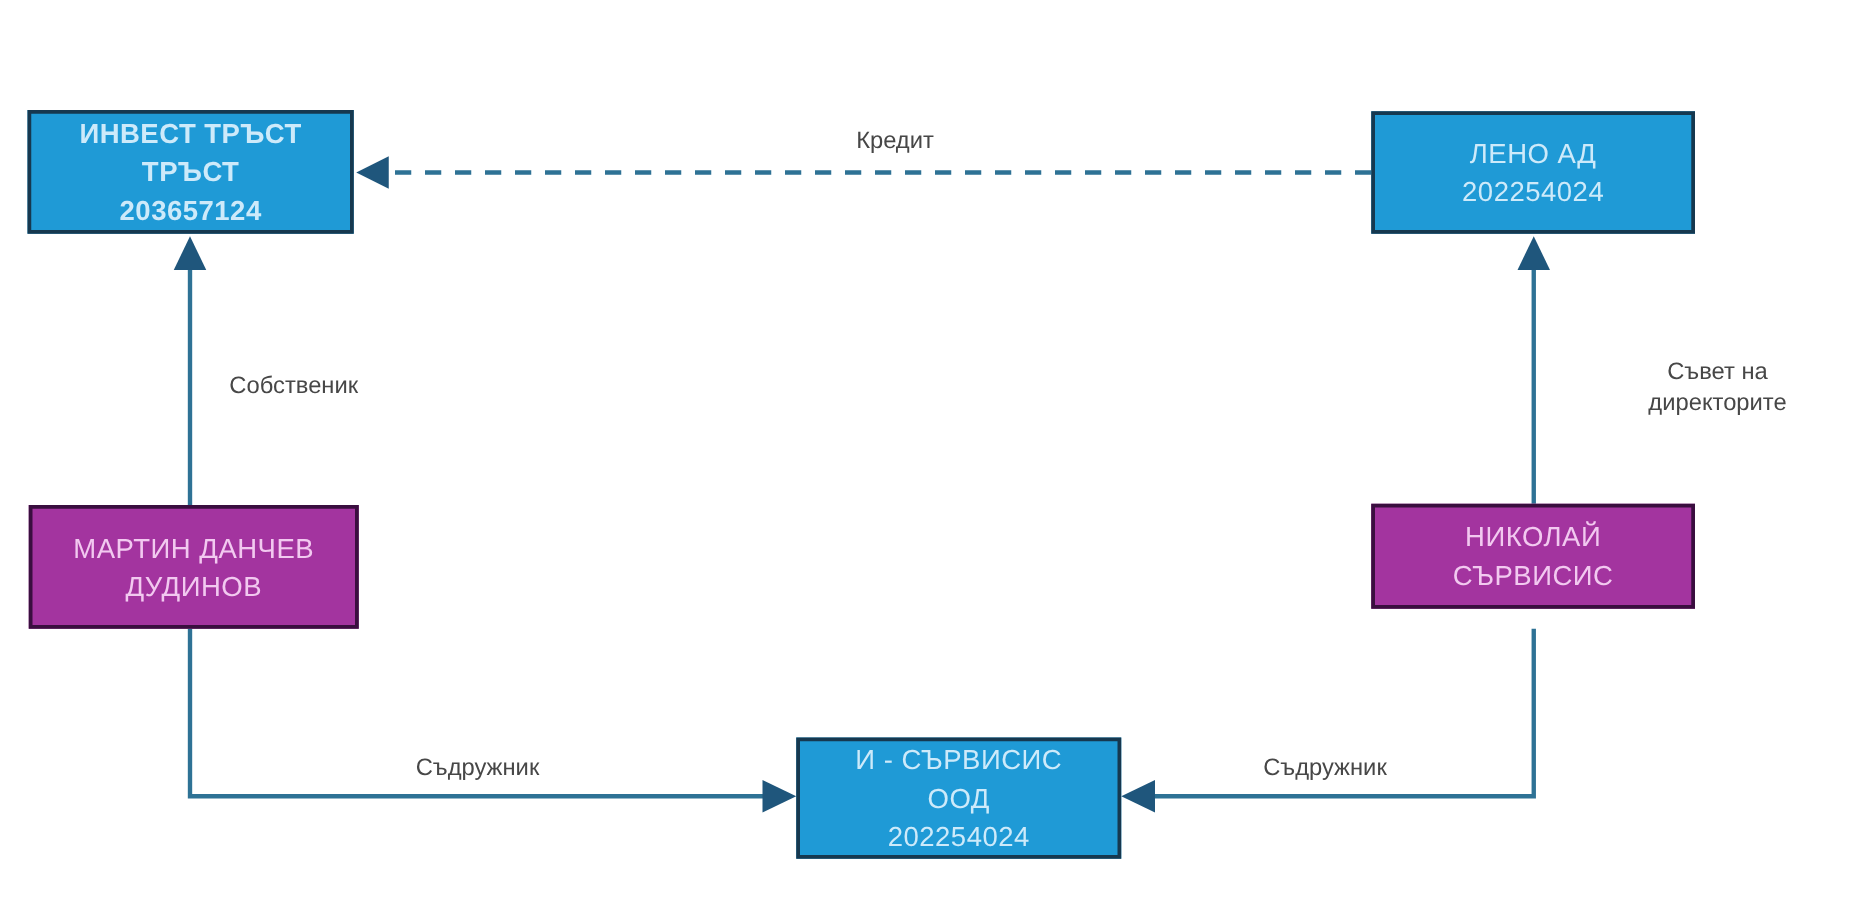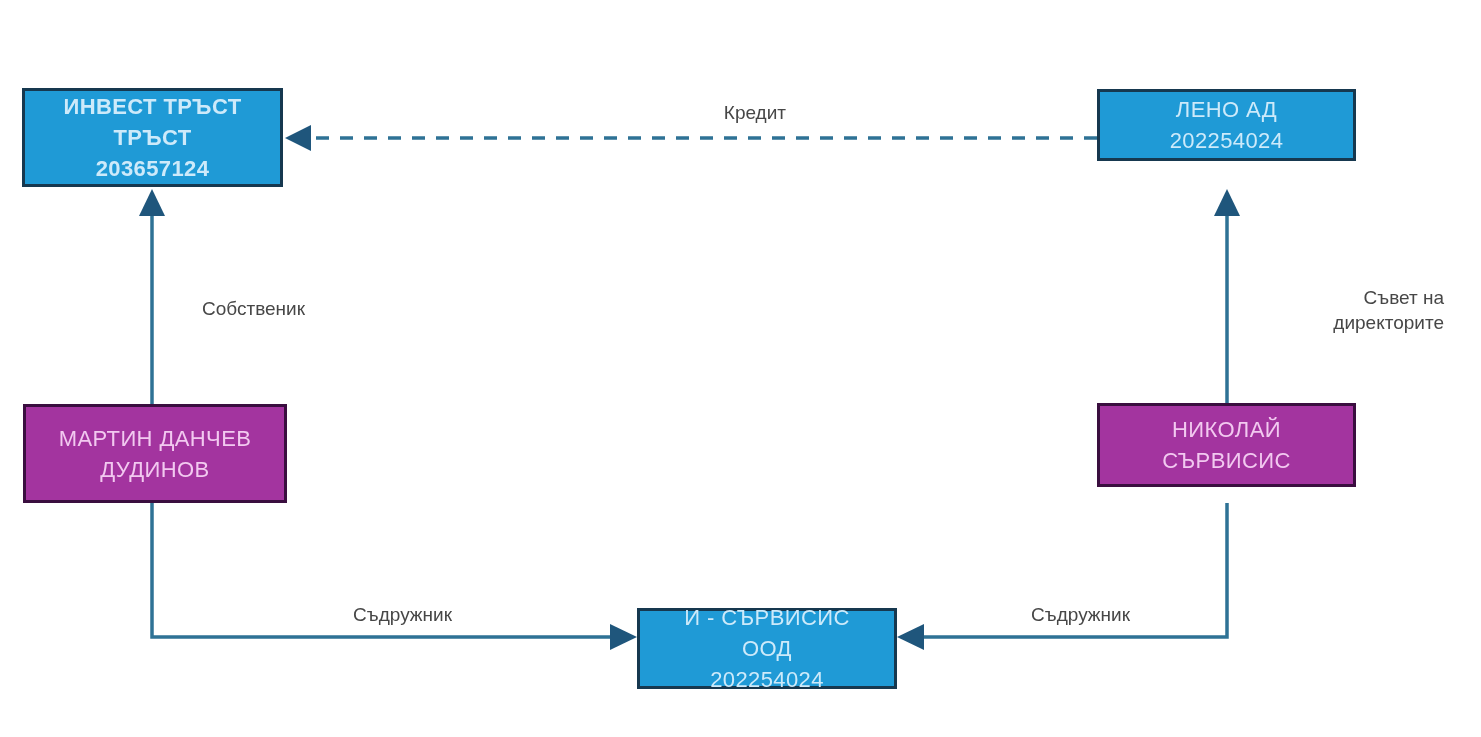--- a/index.html
+++ b/index.html
@@ -57,31 +57,31 @@
     background: var(--company-fill);
     border-color: var(--company-border);
     color: var(--company-text);
   }
   .node.person {
     background: var(--person-fill);
     border-color: var(--person-border);
     color: var(--person-text);
   }
   #node-invest    { left: 22px;   top: 88px;  width: 261px; height: 99px; font-weight: bold;  }
-  #node-leno      { left: 1097px; top: 89px;  width: 259px; height: 72px;  }
+  #node-leno      { left: 1097px; top: 89px;  width: 259px; height: 98px;  }
   #node-martin    { left: 23px;   top: 404px; width: 264px; height: 99px;  }
   #node-nikolay   { left: 1097px; top: 403px; width: 259px; height: 84px; text-align: center; }
-  #node-iservices { left: 637px;  top: 590px; width: 260px; height: 81px; margin-top: 18px;  }
+  #node-iservices { left: 637px;  top: 590px; width: 260px; height: 97px;  }
   .edge-label {
     position: absolute;
     width: 140px;
     font-size: 19px;
     line-height: 25px;
     color: var(--label-text);
-    text-align: right;
+    text-align: center;
   }
   #label-kredit           { left: 646px;  top: 100px; }
   #label-sobstvenik       { left: 165px;  top: 296px; }
   #label-savet            { left: 1304px; top: 285px; }
   #label-sadruzhnik-left  { left: 312px;  top: 602px; }
   #label-sadruzhnik-right { left: 990px;  top: 602px; }
 </style>
 </head>
 <body>
 

